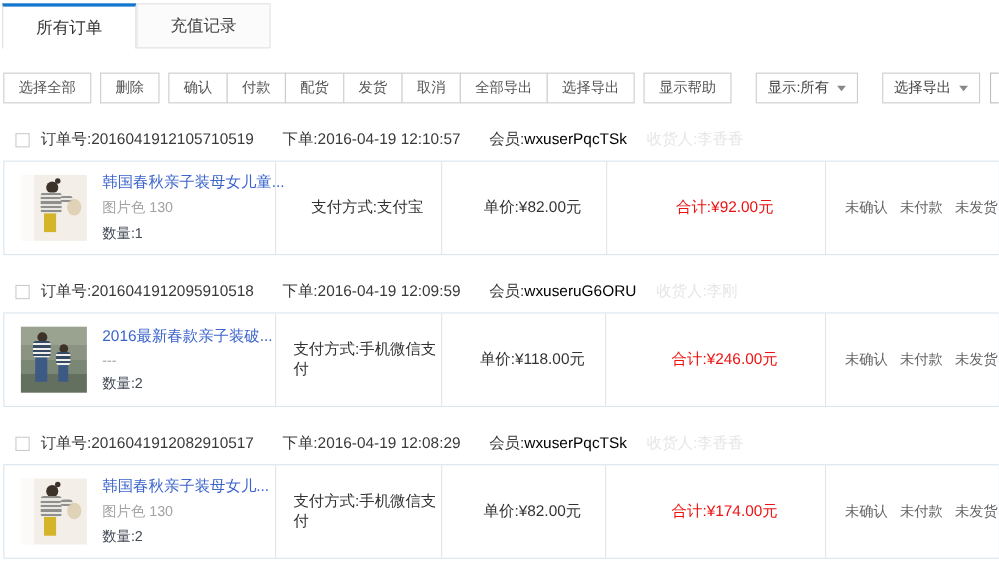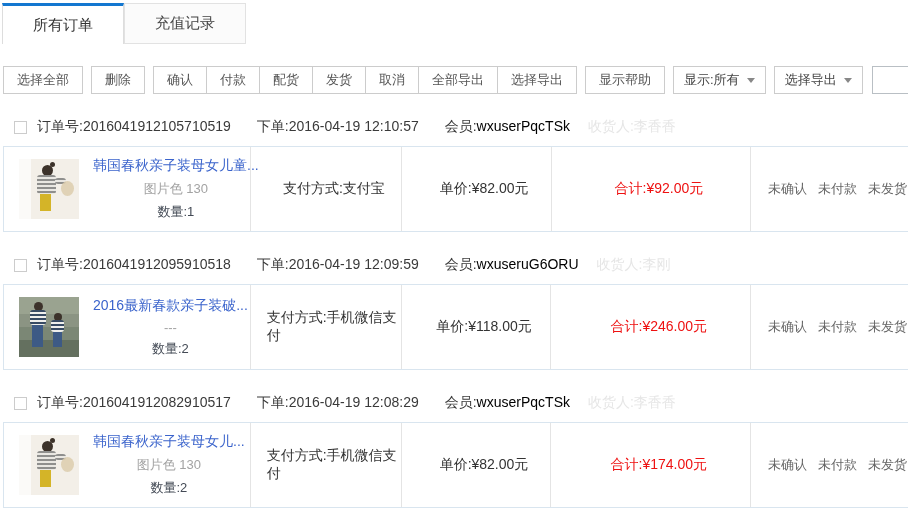--- a/index.html
+++ b/index.html
@@ -19,21 +19,21 @@
   .toolbar { position:absolute; top:66px; left:3px; right:0; height:28px;
     display:flex; align-items:center; }
   .btn { height:28px; line-height:26px; padding:0 13px; border:1px solid #ccc;
     background:#fff; font-size:13px; color:#555; white-space:nowrap; cursor:pointer; }
   .sp { width:8px; flex:0 0 8px; }
   .group { display:flex; }
   .group .btn + .btn { margin-left:-1px; }
   .tright { margin-left:auto; display:flex; align-items:center; }
   .dropdown { height:28px; border:1px solid #ccc; background:#fff; font-size:13px;
     color:#444; display:flex; align-items:center; padding:0 10px; gap:7px;
-    margin-left:8px; cursor:pointer; white-space:nowrap; }
+    margin-left:22px; cursor:pointer; white-space:nowrap; }
   .caret { width:0; height:0; border-left:4px solid transparent;
     border-right:4px solid transparent; border-top:5px solid #888; }
   .search-input { width:118px; height:28px; border:1px solid #b9bfc4;
     margin-left:9px; outline:none; font-size:13px; padding:0 6px; }
 
   
   .oheader { position:absolute; left:3px; right:0; height:30px; display:flex;
     align-items:center; font-size:14px; color:#3a3a3a; white-space:nowrap; }
   .chk { width:13px; height:13px; border:1px solid #ccc; background:#fff;
     margin:0 10px 0 11px; flex:0 0 13px; cursor:pointer; }
@@ -46,21 +46,21 @@
     border:1px solid #d9e5ef; background:#fff; display:flex; }
   .col { display:flex; align-items:center; justify-content:center;
     border-left:1px solid #e4e4e4; font-size:14px; color:#333;padding-left:16px; }
   .col.product { width:246px; border-left:none; justify-content:flex-start;
     padding-left:15px; }
   .col.payment { width:151px; }
   .col.unit { width:150px; }
   .col.total { width:200px; color:#ee1111; }
   .col.status { width:158px; font-size:13px; color:#666; gap:11px; }
 
-  .pinfo { margin-left:14px; display:flex; flex-direction:column; gap:5px;align-items:center; }
+  .pinfo { margin-left:14px; display:flex; flex-direction:column; gap:5px; }
   .pname { font-size:14px; color:#3b64cc; cursor:pointer; white-space:nowrap; }
   .pvariant { font-size:13px; color:#a3a3a3; }
   .pqty { font-size:13px; color:#434a55; }
 
   
   .pimg { width:60px; height:60px; position:relative; overflow:hidden;
     flex:0 0 60px; cursor:pointer; }
   .pimg.girl { background:linear-gradient(90deg,#fbfaf8 0 20%,#f3efe8 20% 100%); }
   .pimg.girl .head { position:absolute; left:23px; top:6px; width:11px; height:11px;
     background:#3c322a; border-radius:50%; }

